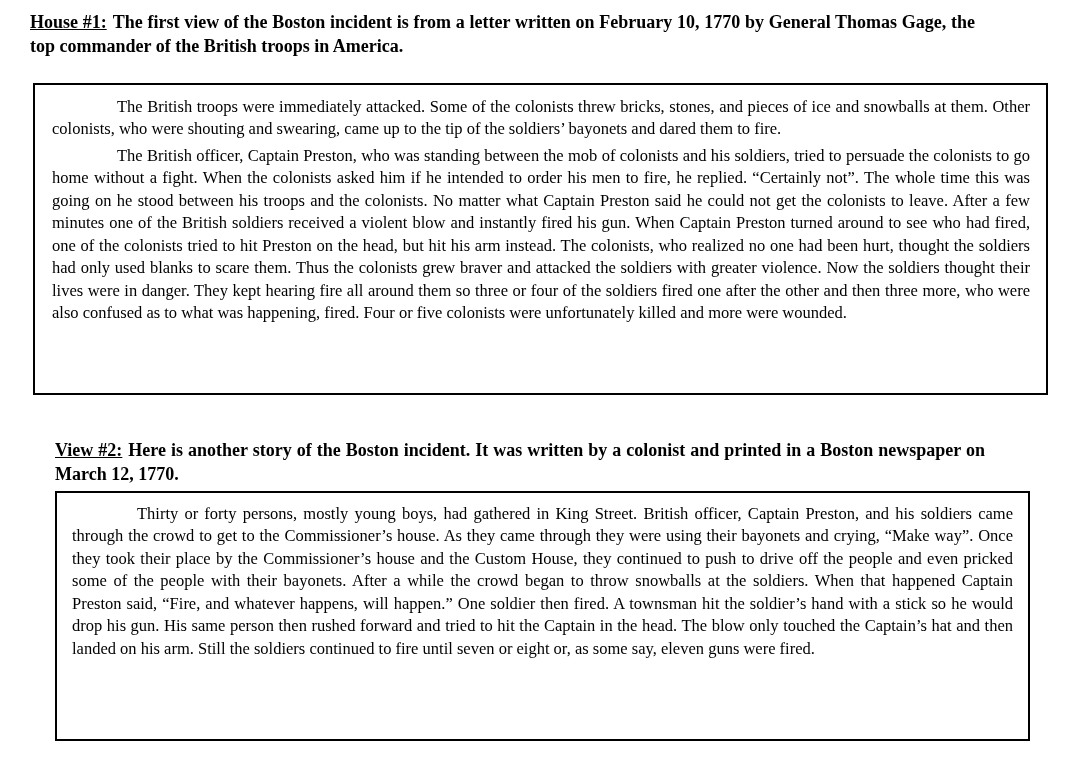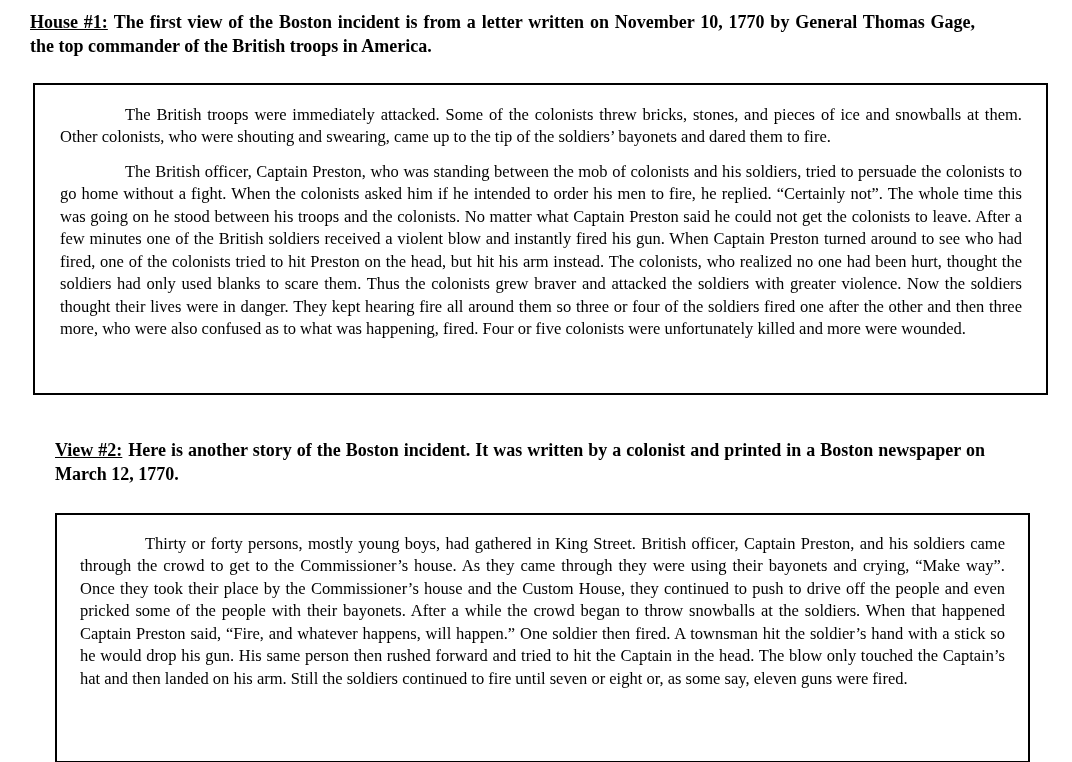--- a/index.html
+++ b/index.html
@@ -45,40 +45,40 @@
   }
   .box1 {
     left: 33px;
     top: 83px;
     width: 1015px;
     height: 312px;
     padding: 7px 12px 0 13px;
   }
   .box2 {
     left: 55px;
-    top: 513px;
+    top: 491px;
     width: 975px;
     height: 250px;
     padding: 6px 11px 0 11px;
   }
   .passage-box p {
-    margin: 12px;
+    margin: 4px;
     font-size: 16.5px;
     line-height: 22.45px;
     text-align: justify;
     text-indent: 65px;
   }
 </style>
 </head>
 <body>
 
 <div class="page">
 
   <div class="heading heading1">
-    <span class="hlabel">House #1:</span><span>The first view of the Boston incident is from a letter written on November 10, 1770 by General Thomas Gage, the top commander of the British troops in America.</span>
+    <span class="hlabel">House #1:</span><span>The first view of the Boston incident is from a letter written on February 10, 1770 by General Thomas Gage, the top commander of the British troops in America.</span>
   </div>
 
   <div class="passage-box box1">
     <p>The British troops were immediately attacked. Some of the colonists threw bricks, stones, and pieces of ice and snowballs at them. Other colonists, who were shouting and swearing, came up to the tip of the soldiers’ bayonets and dared them to fire.</p>
     <p>The British officer, Captain Preston, who was standing between the mob of colonists and his soldiers, tried to persuade the colonists to go home without a fight. When the colonists asked him if he intended to order his men to fire, he replied. “Certainly not”. The whole time this was going on he stood between his troops and the colonists. No matter what Captain Preston said he could not get the colonists to leave. After a few minutes one of the British soldiers received a violent blow and instantly fired his gun. When Captain Preston turned around to see who had fired, one of the colonists tried to hit Preston on the head, but hit his arm instead. The colonists, who realized no one had been hurt, thought the soldiers had only used blanks to scare them. Thus the colonists grew braver and attacked the soldiers with greater violence. Now the soldiers thought their lives were in danger. They kept hearing fire all around them so three or four of the soldiers fired one after the other and then three more, who were also confused as to what was happening, fired. Four or five colonists were unfortunately killed and more were wounded.</p>
   </div>
 
   <div class="heading heading2">
     <span class="hlabel">View #2:</span><span>Here is another story of the Boston incident. It was written by a colonist and printed in a Boston newspaper on March 12, 1770.</span>
   </div>

